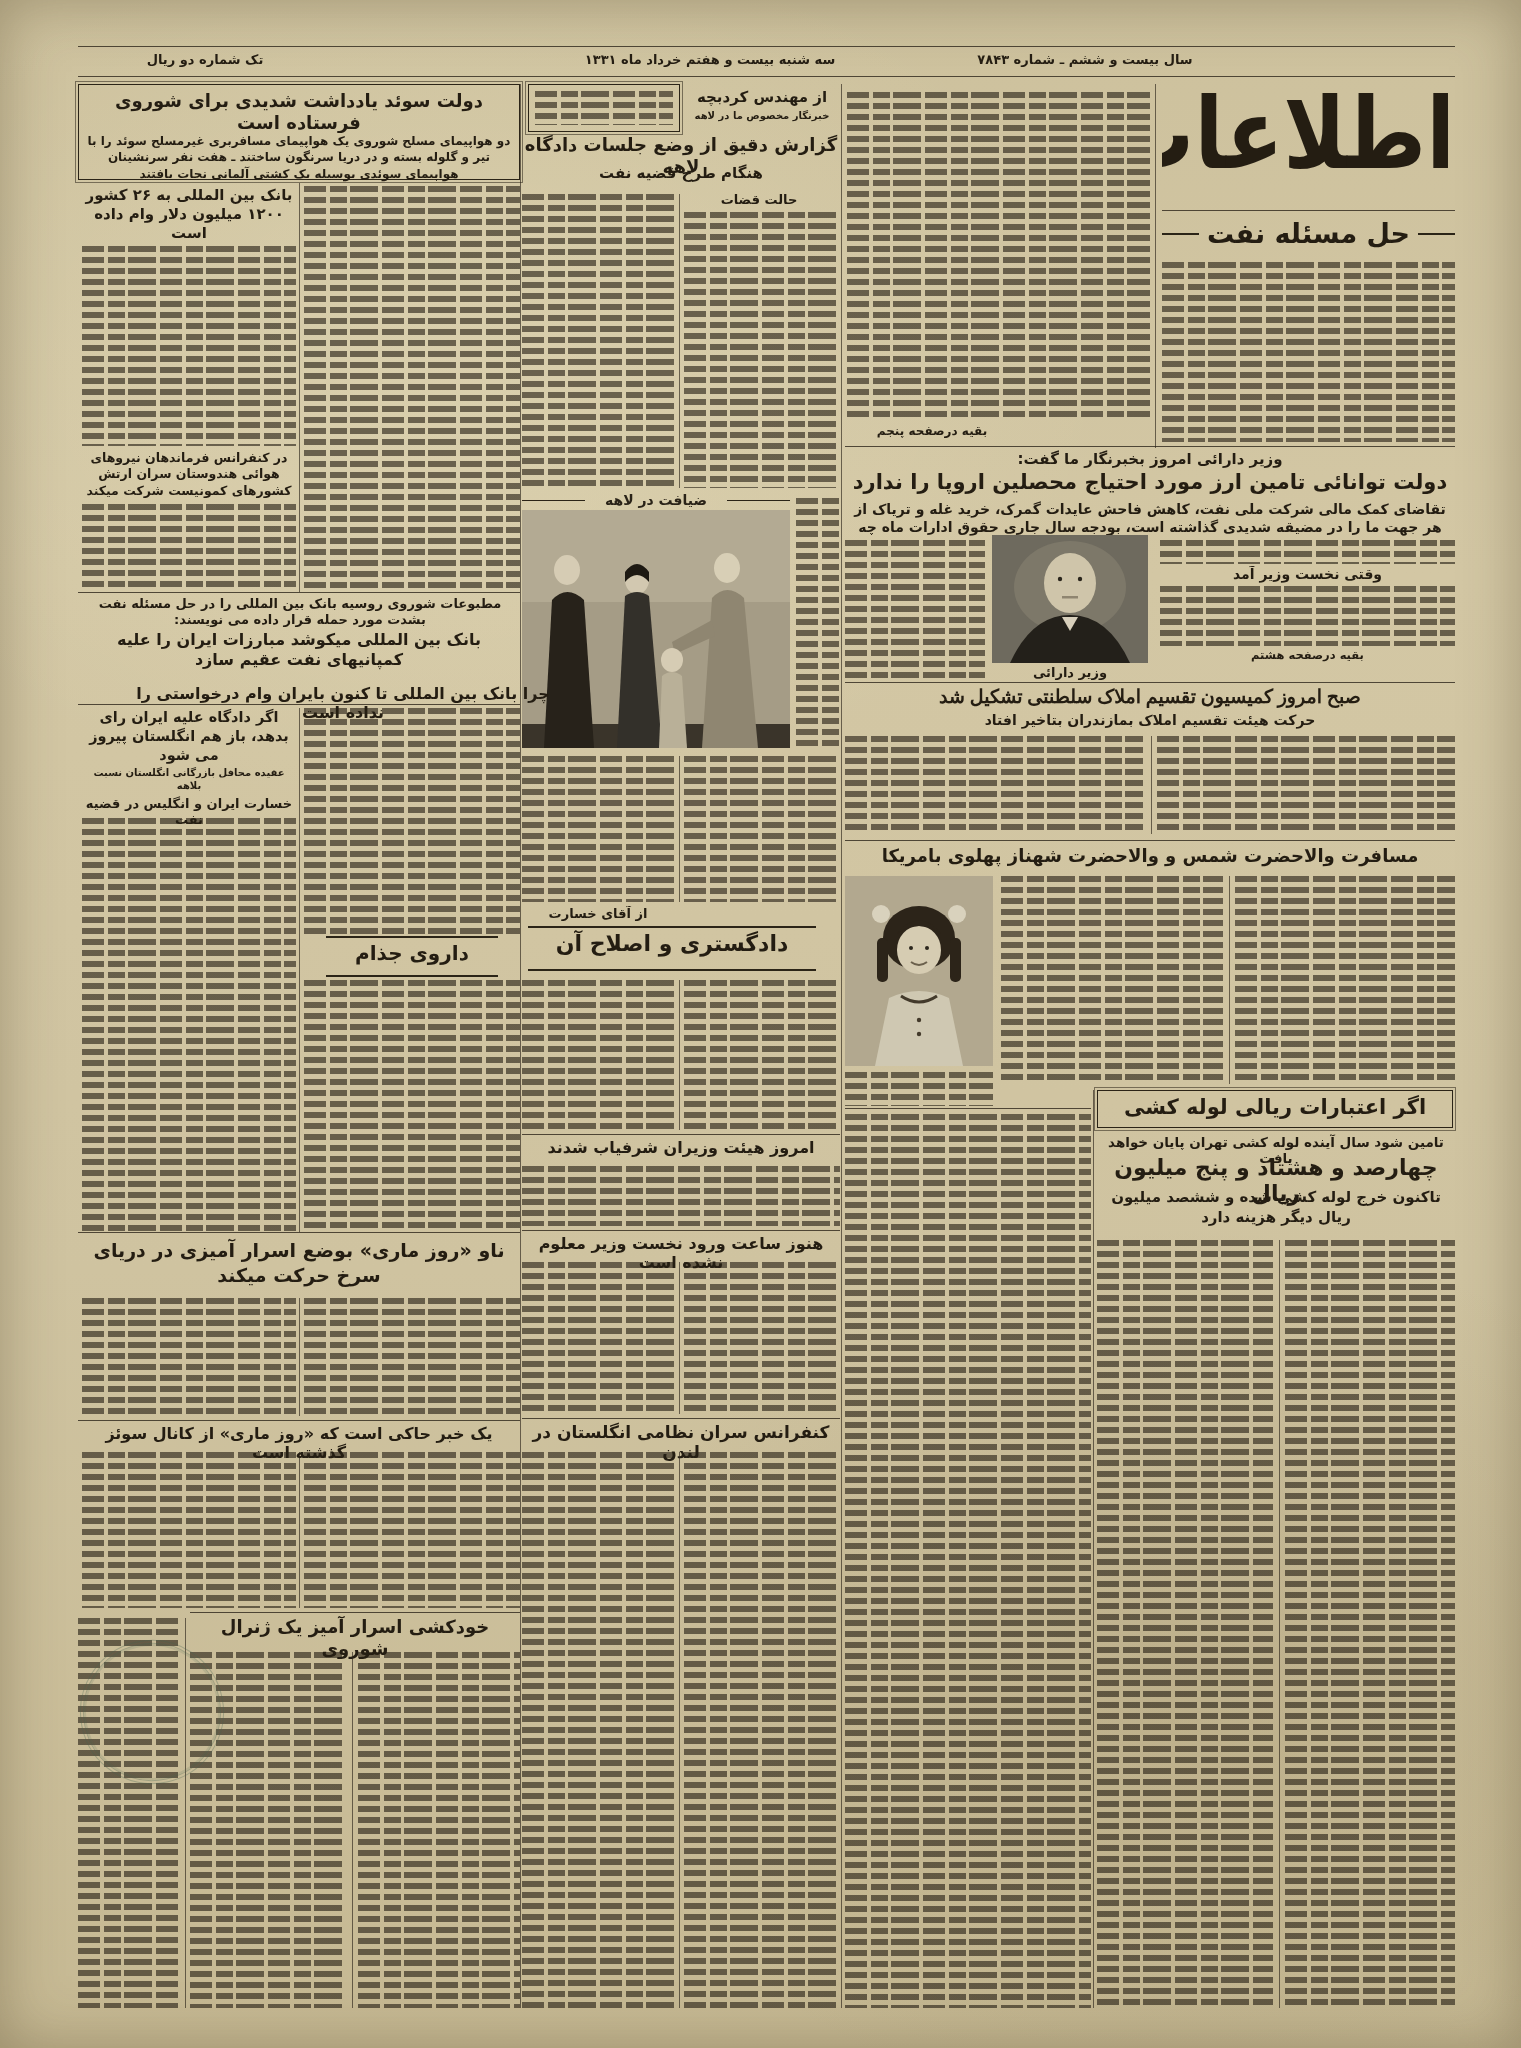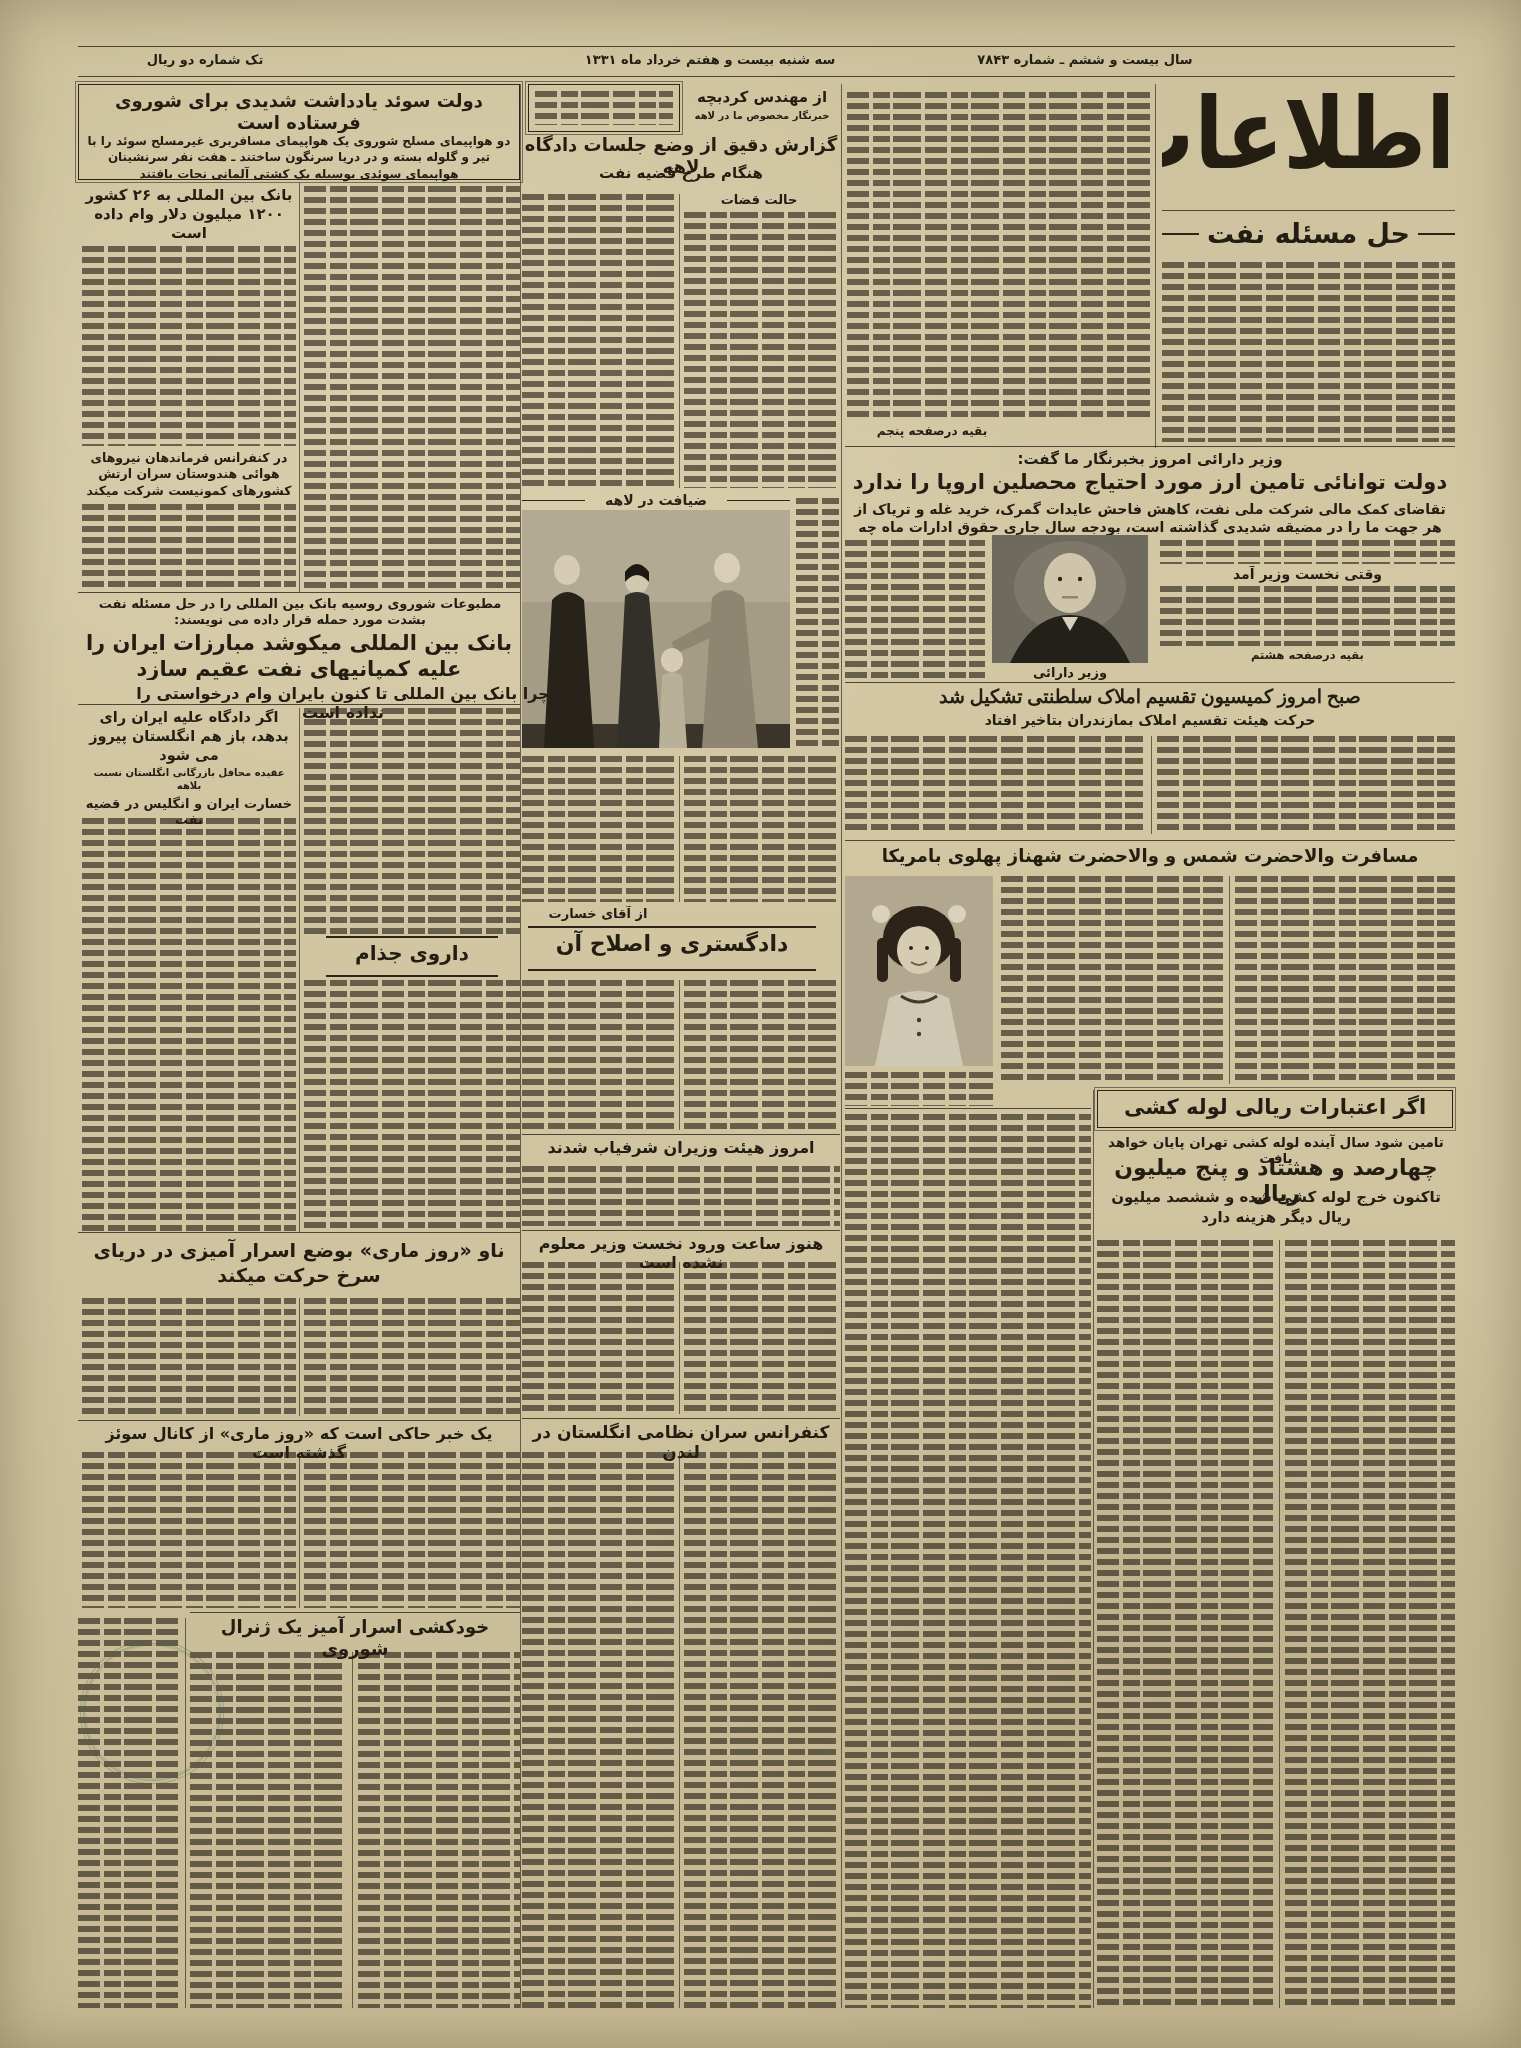--- a/index.html
+++ b/index.html
@@ -206,21 +206,21 @@
 
   <div class="vr" style="left:299px;top:183px;height:409px;"></div>
   <div class="t" style="left:82px;top:186px;width:214px;height:54px;font-size:15px;line-height:1.25;">بانک بین المللی به ۲۶ کشور ۱۲۰۰ میلیون دلار وام داده است</div>
   <div class="sim" style="left:82px;top:246px;width:214px;height:200px;"></div>
   <div class="t" style="left:82px;top:450px;width:214px;height:50px;font-size:12.5px;line-height:1.3;">در کنفرانس فرماندهان نیروهای هوائی هندوستان سران ارتش کشورهای کمونیست شرکت میکند</div>
   <div class="sim" style="left:82px;top:504px;width:214px;height:86px;"></div>
   <div class="sim" style="left:304px;top:186px;width:216px;height:404px;"></div>
 
   <div class="hrx" style="left:78px;top:592px;width:442px;"></div>
   <div class="t" style="left:82px;top:596px;width:436px;height:32px;font-size:13px;line-height:1.25;">مطبوعات شوروی روسیه بانک بین المللی را در حل مسئله نفت بشدت مورد حمله قرار داده می نویسند:</div>
-  <div class="t" style="left:78px;top:630px;width:442px;height:50px;font-size:21px;line-height:1.25;">بانک بین المللی میکوشد مبارزات ایران را علیه کمپانیهای نفت عقیم سازد</div>
+  <div class="t" style="left:78px;top:630px;width:442px;height:50px;font-size:16px;line-height:1.25;">بانک بین المللی میکوشد مبارزات ایران را علیه کمپانیهای نفت عقیم سازد</div>
   <div class="t" style="left:78px;top:684px;width:442px;font-size:16px;margin-left:44px;">چرا بانک بین المللی تا کنون بایران وام درخواستی را نداده است</div>
   <div class="hrx" style="left:78px;top:704px;width:442px;"></div>
 
   <div class="vr" style="left:299px;top:708px;height:524px;"></div>
   <div class="t" style="left:82px;top:708px;width:214px;height:56px;font-size:14.5px;line-height:1.3;">اگر دادگاه علیه ایران رای بدهد، باز هم انگلستان پیروز می شود</div>
   <div class="t" style="left:82px;top:766px;width:214px;height:28px;font-size:10px;line-height:1.3;">عقیده محافل بازرگانی انگلستان نسبت بلاهه</div>
   <div class="t" style="left:82px;top:796px;width:214px;font-size:13px;">خسارت ایران و انگلیس در قضیه نفت</div>
   <div class="sim" style="left:82px;top:818px;width:214px;height:414px;"></div>
 
   <div class="sim" style="left:304px;top:708px;width:216px;height:226px;"></div>

